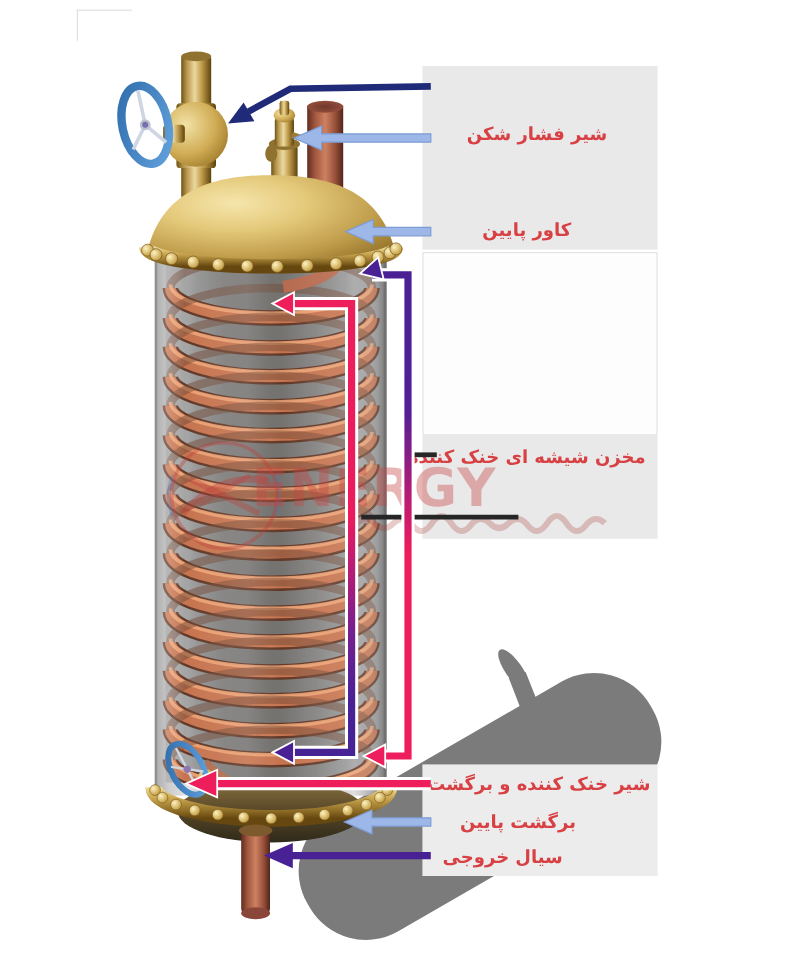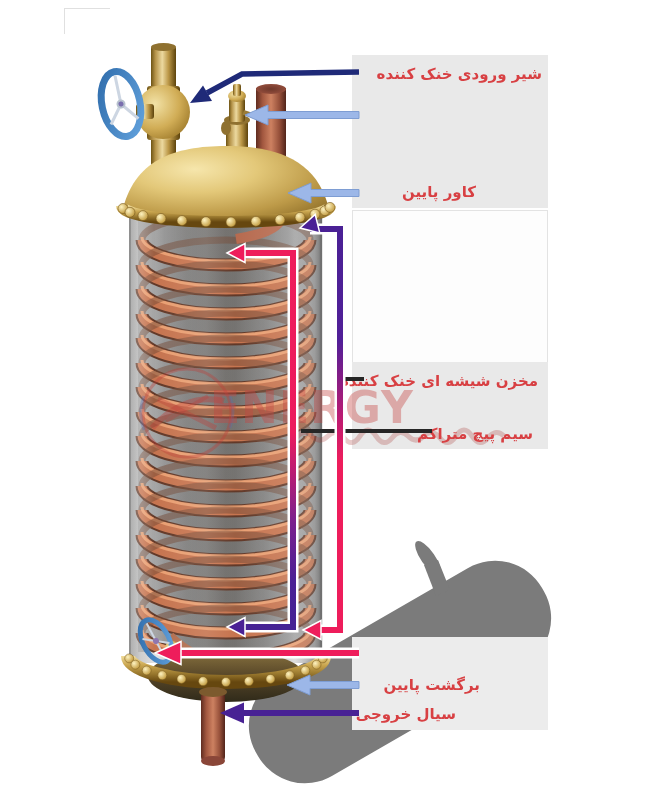--- a/index.html
+++ b/index.html
@@ -20,21 +20,21 @@
     position:absolute;z-index:5;color:#d84043;font-weight:bold;font-size:15px;
     line-height:20px;white-space:nowrap;direction:rtl;unicode-bidi:plaintext;
   }
   .l1{right:118px;top:64px;}
   .l2{right:154px;top:102px;}
   .l3{right:184px;top:182px;}
   .l4{right:122px;top:371px;}
   .l5{right:127px;top:424px;}
   .l6{right:118px;top:643px;}
   .l7{right:180px;top:675px;}
-  .l8{right:204px;top:704px;}
+  .l8{right:191px;top:704px;}
   
   .wm{position:absolute;left:0;top:0;width:660px;height:799px;z-index:4;pointer-events:none;}
   .wm-logo{position:absolute;left:136px;top:366px;}
   .wm-text{
     position:absolute;left:210px;top:382px;font-size:44px;font-weight:bold;
     letter-spacing:1px;color:rgba(198,70,68,0.40);font-family:"DejaVu Sans",sans-serif;
   }
   .wm-script{position:absolute;left:292px;top:424px;}
   
   .edge-h{position:absolute;left:64px;top:8px;width:46px;height:1px;background:#e0e0e0;z-index:1;}
@@ -274,24 +274,24 @@
       <path d="M30,55 L72,30" stroke="rgba(190,60,55,0.3)" stroke-width="4"></path>
       <path d="M8,30 A46,46 0 0 0 8,64" fill="none" stroke="rgba(90,110,175,0.35)" stroke-width="3"></path>
       <path d="M94,30 A46,46 0 0 1 94,62" fill="none" stroke="rgba(90,110,175,0.3)" stroke-width="3"></path>
     </svg>
     <div class="wm-text">ENERGY</div>
     <svg class="wm-script" width="250" height="26" viewBox="0 0 250 26">
       <path d="M4,14 q8,-10 16,-2 t16,0 t16,2 t16,-2 t16,0 t16,2 t16,-2 t16,0 t16,2 t16,-2 t16,0 t16,2 t16,-2" fill="none" stroke="rgba(165,52,48,0.26)" stroke-width="5"></path>
     </svg>
   </div>
 
-  <div class="lbl l1">شیر ورودی خنک کننده</div>
+  <div class="lbl l2">شیر فشار شکن</div>
   <div class="lbl l3">کاور پایین</div>
   <div class="lbl l4">مخزن شیشه ای خنک کننده</div>
-  <div class="lbl l5">سیم پیچ متراکم</div>
+  <div class="lbl l6">شیر خنک کننده و برگشت</div>
   <div class="lbl l7">برگشت پایین</div>
   <div class="lbl l8">سیال خروجی</div>
 
   <svg class="layer z6" width="660" height="799" viewBox="0 0 660 799">
     <defs>
       <linearGradient id="hp1" gradientUnits="userSpaceOnUse" x1="0" y1="253" x2="0" y2="627">
         <stop offset="0" stop-color="#ee1d5b"></stop>
           <stop offset="0.48" stop-color="#ec1b5e"></stop>
         <stop offset="0.72" stop-color="#7a1f8e"></stop>
           <stop offset="0.88" stop-color="#4a2195"></stop>

